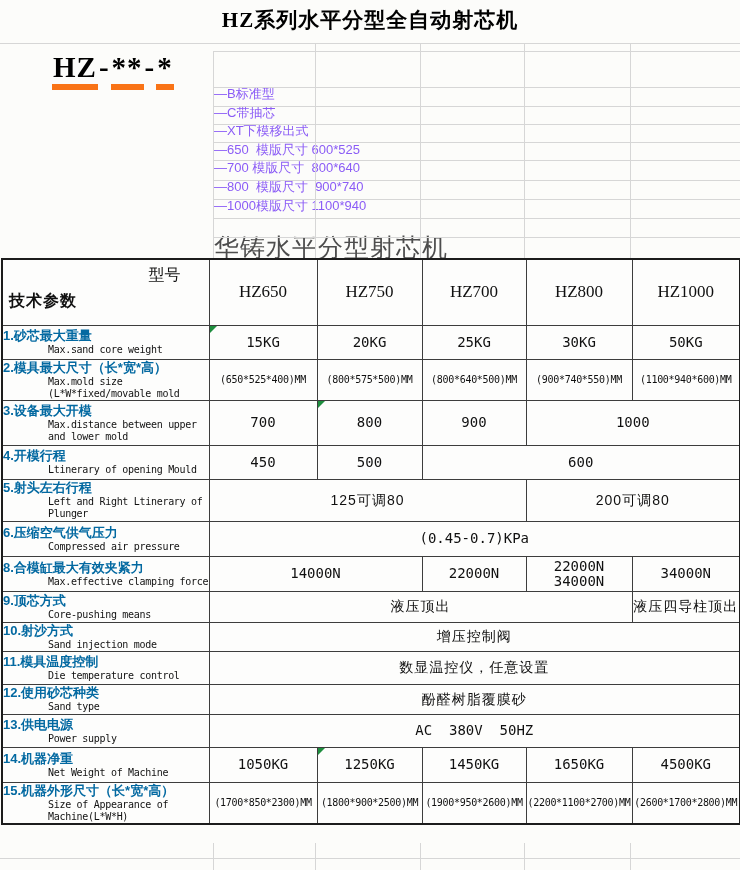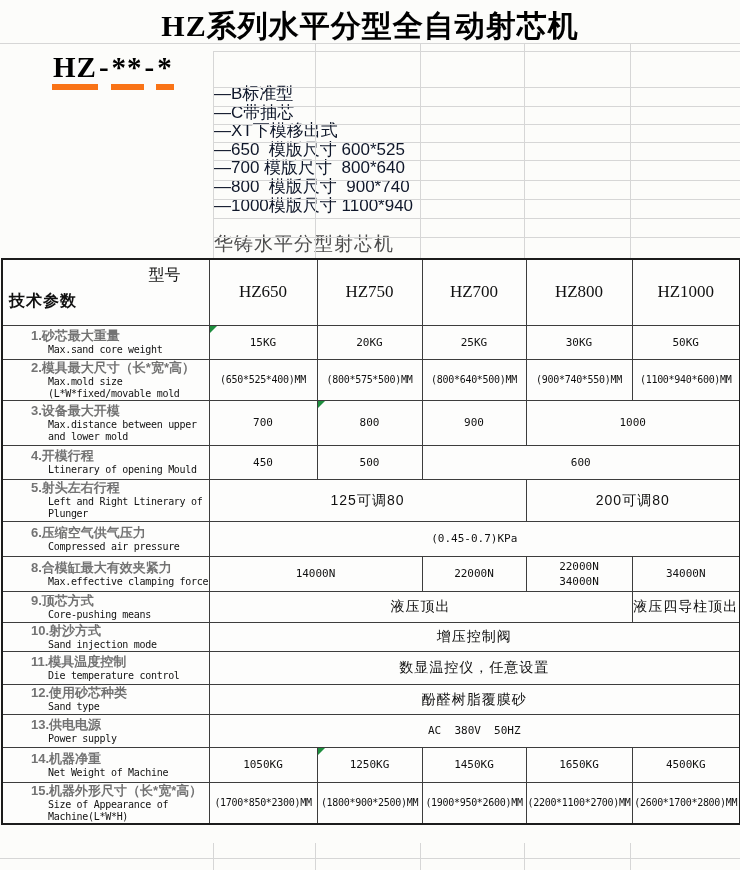--- a/index.html
+++ b/index.html
@@ -14,40 +14,40 @@
     width:740px;height:870px;position:relative;overflow:hidden;
     background:#fcfcfa;color:#141414;
     font-family:"Liberation Sans",sans-serif;
   }
   .gline{position:absolute;background:var(--grid-line);}
   .gline.h{height:1px;}
   .gline.v{width:1px;}
 
   .doc-title{
     position:absolute;top:6px;left:0;width:740px;text-align:center;
-    font-family:"Liberation Serif",serif;font-weight:bold;font-size:30px;
+    font-family:"Liberation Serif",serif;font-weight:bold;font-size:21px;
     letter-spacing:1px;color:#000;
   }
   .model-code{
     position:absolute;left:52px;top:50px;
     font-family:"Liberation Serif",serif;font-weight:bold;font-size:29px;
     color:#000;letter-spacing:1px;line-height:34px;
   }
   .model-code .u{border-bottom:6px solid #f97316;padding:0 1px 1px 1px;}
   .model-code .d{padding:0 1px;}
 
   .options{
     position:absolute;left:214px;top:85px;width:260px;
-    font-size:17px;color:#0f172a;white-space:pre;
+    font-size:13px;color:#8b5cf6;white-space:pre;
   }
   .options .opt{height:18.6px;line-height:18.6px;}
 
   .subtitle{
     position:absolute;left:214px;top:231px;
-    font-size:19px;color:var(--subtitle-gray);letter-spacing:1px;
+    font-size:25px;color:var(--subtitle-gray);letter-spacing:1px;
   }
 
   table.spec{
     position:absolute;top:258px;left:1px;width:738px;
     border-collapse:collapse;table-layout:fixed;
     border:2px solid var(--table-border);
     background:#fdfdfc;
   }
   table.spec th,table.spec td{
     border:1px solid var(--inner-border);
@@ -69,29 +69,29 @@
   th.model-th{
     font-family:Liberation Serif, serif;font-size:17px;font-weight:normal;
     vertical-align:middle;color:#101010;
     border-bottom:2px solid var(--table-border);
   }
   td.label-cell{
     text-align:left;vertical-align:middle;padding:1px 2px 2px 3px;
     border-right:2px solid var(--table-border);
   }
   td.label-cell .zh{
-    font-size:13px;font-weight:bold;color:#737373;line-height:16px;white-space:nowrap;margin-left:28px;
+    font-size:13px;font-weight:bold;color:#0369a1;line-height:16px;white-space:nowrap;
   }
   td.label-cell .en{
     font-family:"DejaVu Sans Mono",monospace;font-size:10px;letter-spacing:-0.3px;
     color:#111;line-height:12px;padding-left:45px;
   }
   td.val-cell{
     text-align:center;vertical-align:middle;
-    font-family:"DejaVu Sans Mono",monospace;font-size:11px;color:#101010;
+    font-family:"DejaVu Sans Mono",monospace;font-size:14px;color:#101010;
     white-space:pre-wrap;line-height:15px;
   }
   td.val-cell.small{font-size:10px;letter-spacing:-0.3px;}
   td.val-cell.cn{font-family:"Liberation Sans",sans-serif;font-size:14px;letter-spacing:1px;}
   .flag{
     position:absolute;top:0;left:0;width:0;height:0;
     border-top:7px solid var(--flag-green);border-right:7px solid transparent;
   }
 </style>
 </head>

